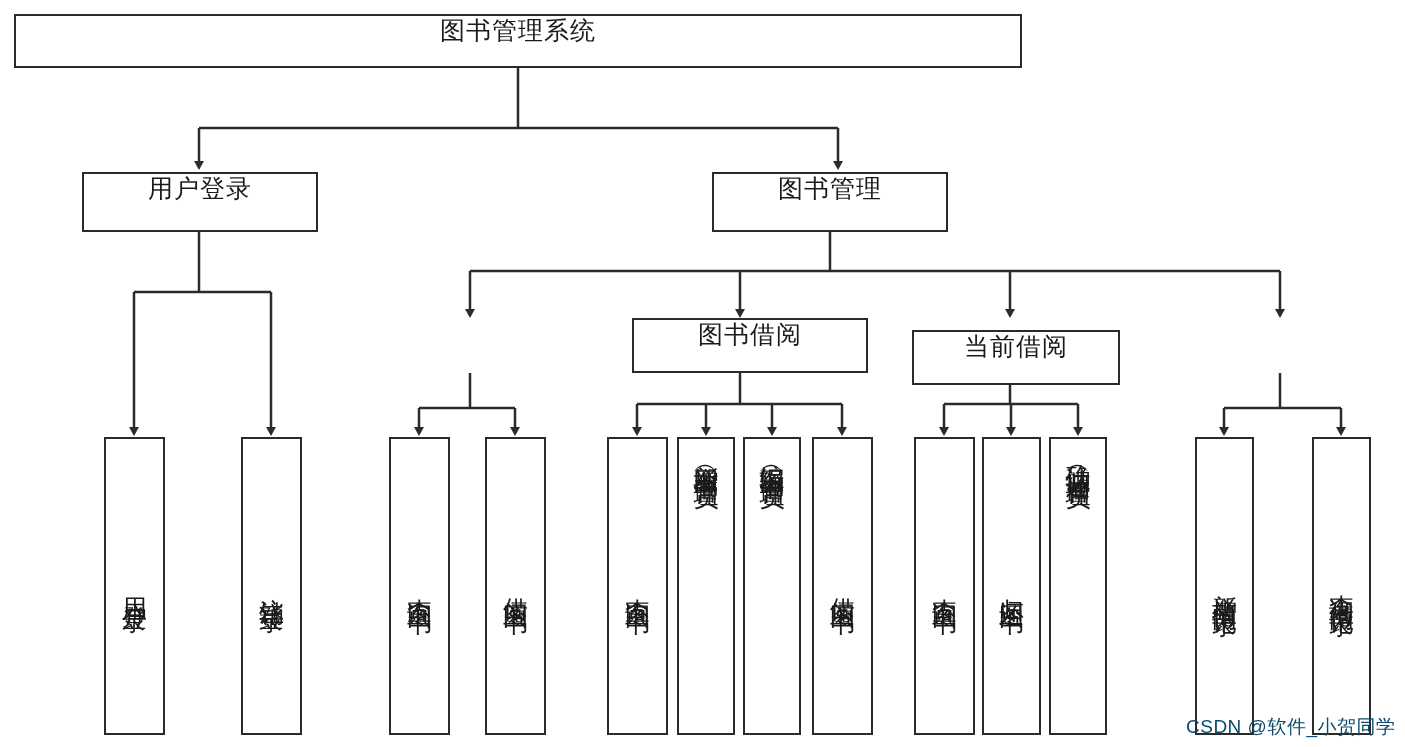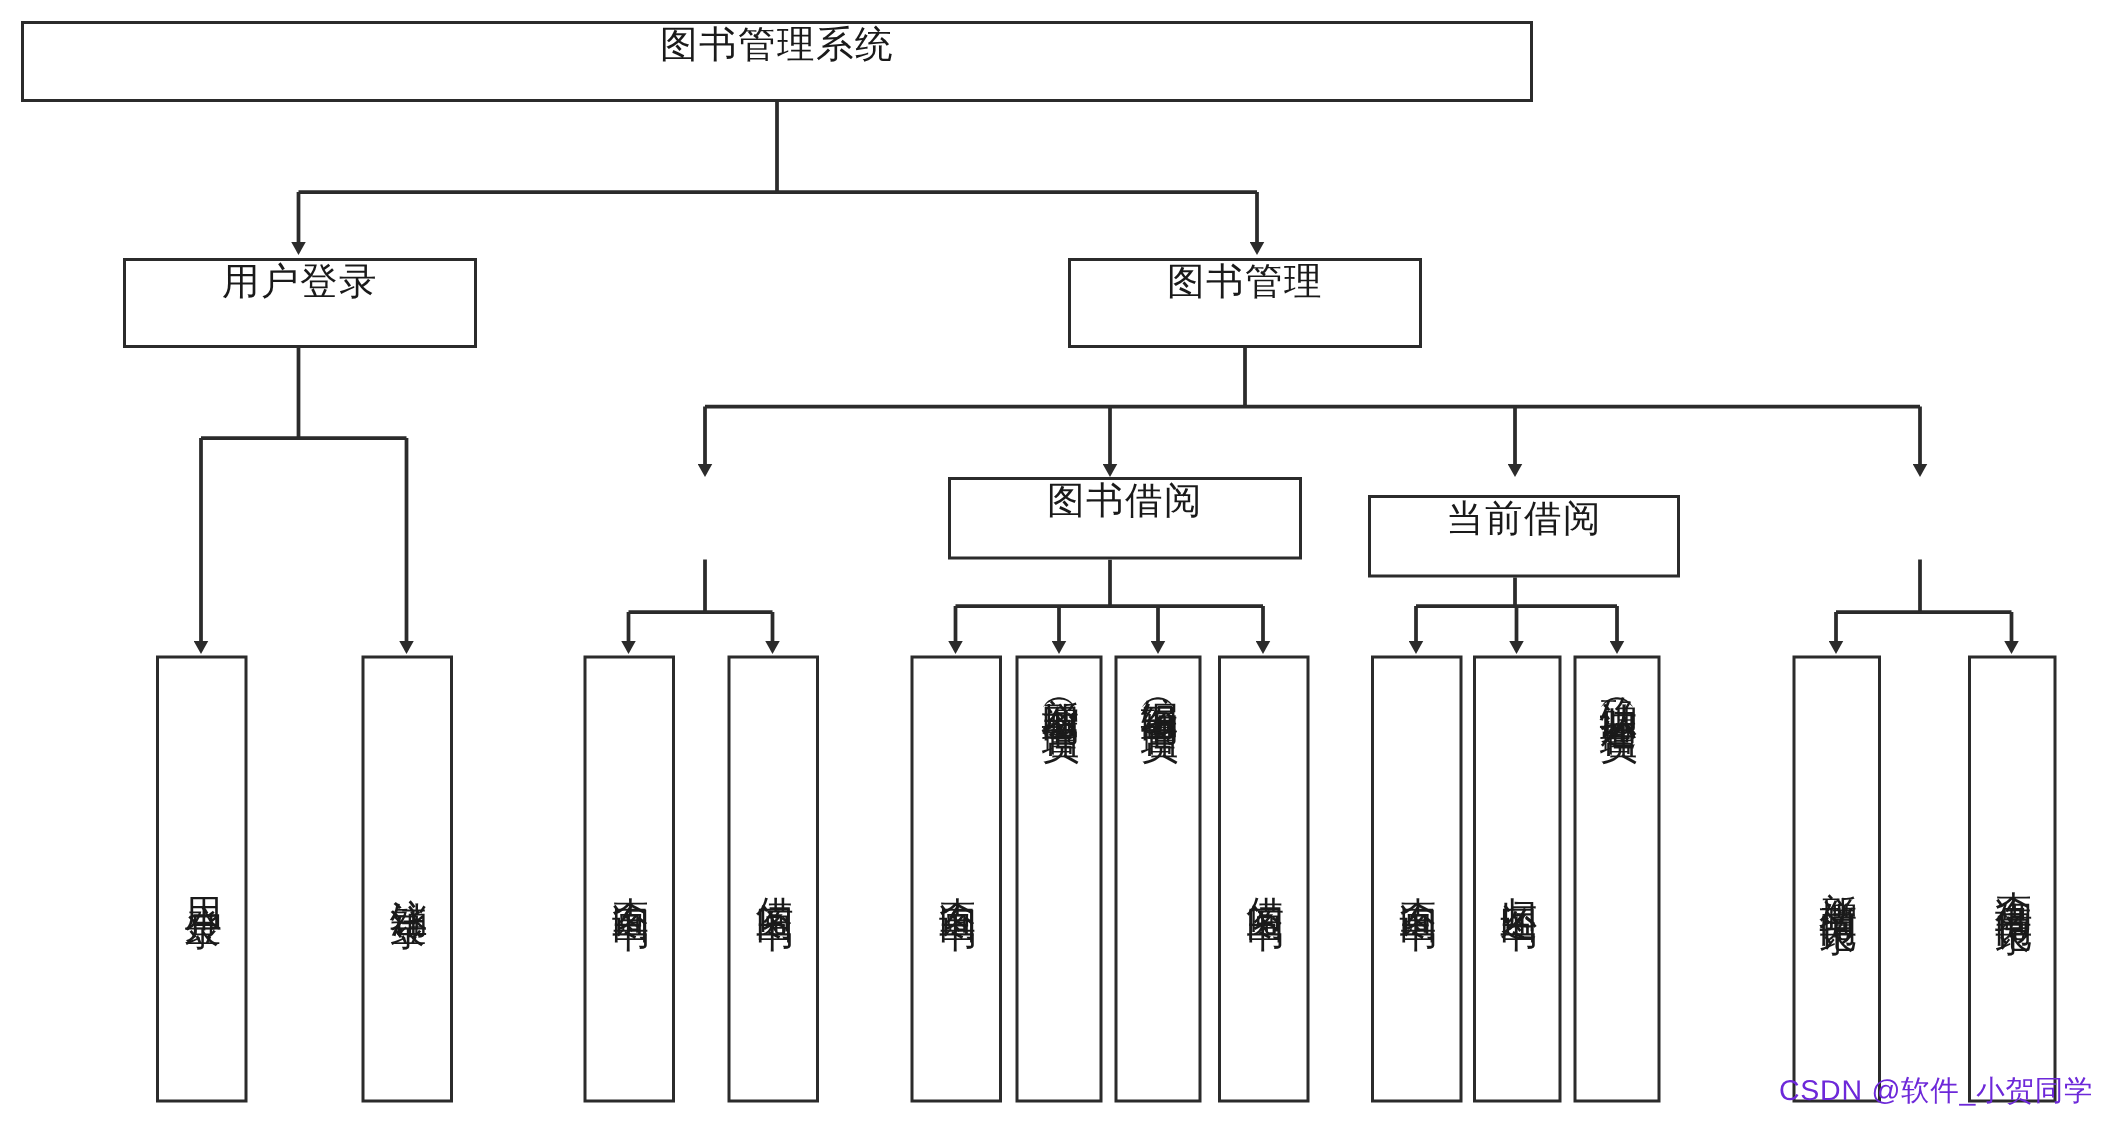--- a/index.html
+++ b/index.html
@@ -61,21 +61,21 @@
   }
   .node.vert.tall .node-label {
     align-self: flex-start;
     letter-spacing: 3px;
   }
   .watermark {
     position: absolute;
     left: 1186px;
     top: 714px;
     font-size: 19px;
-    color: #6d28d9;
+    color: #0c4a6e;
     letter-spacing: 0.5px;
     white-space: nowrap;
     z-index: 5;
   }
 </style>
 </head>
 <body>
 
 <div id="canvas">
 

